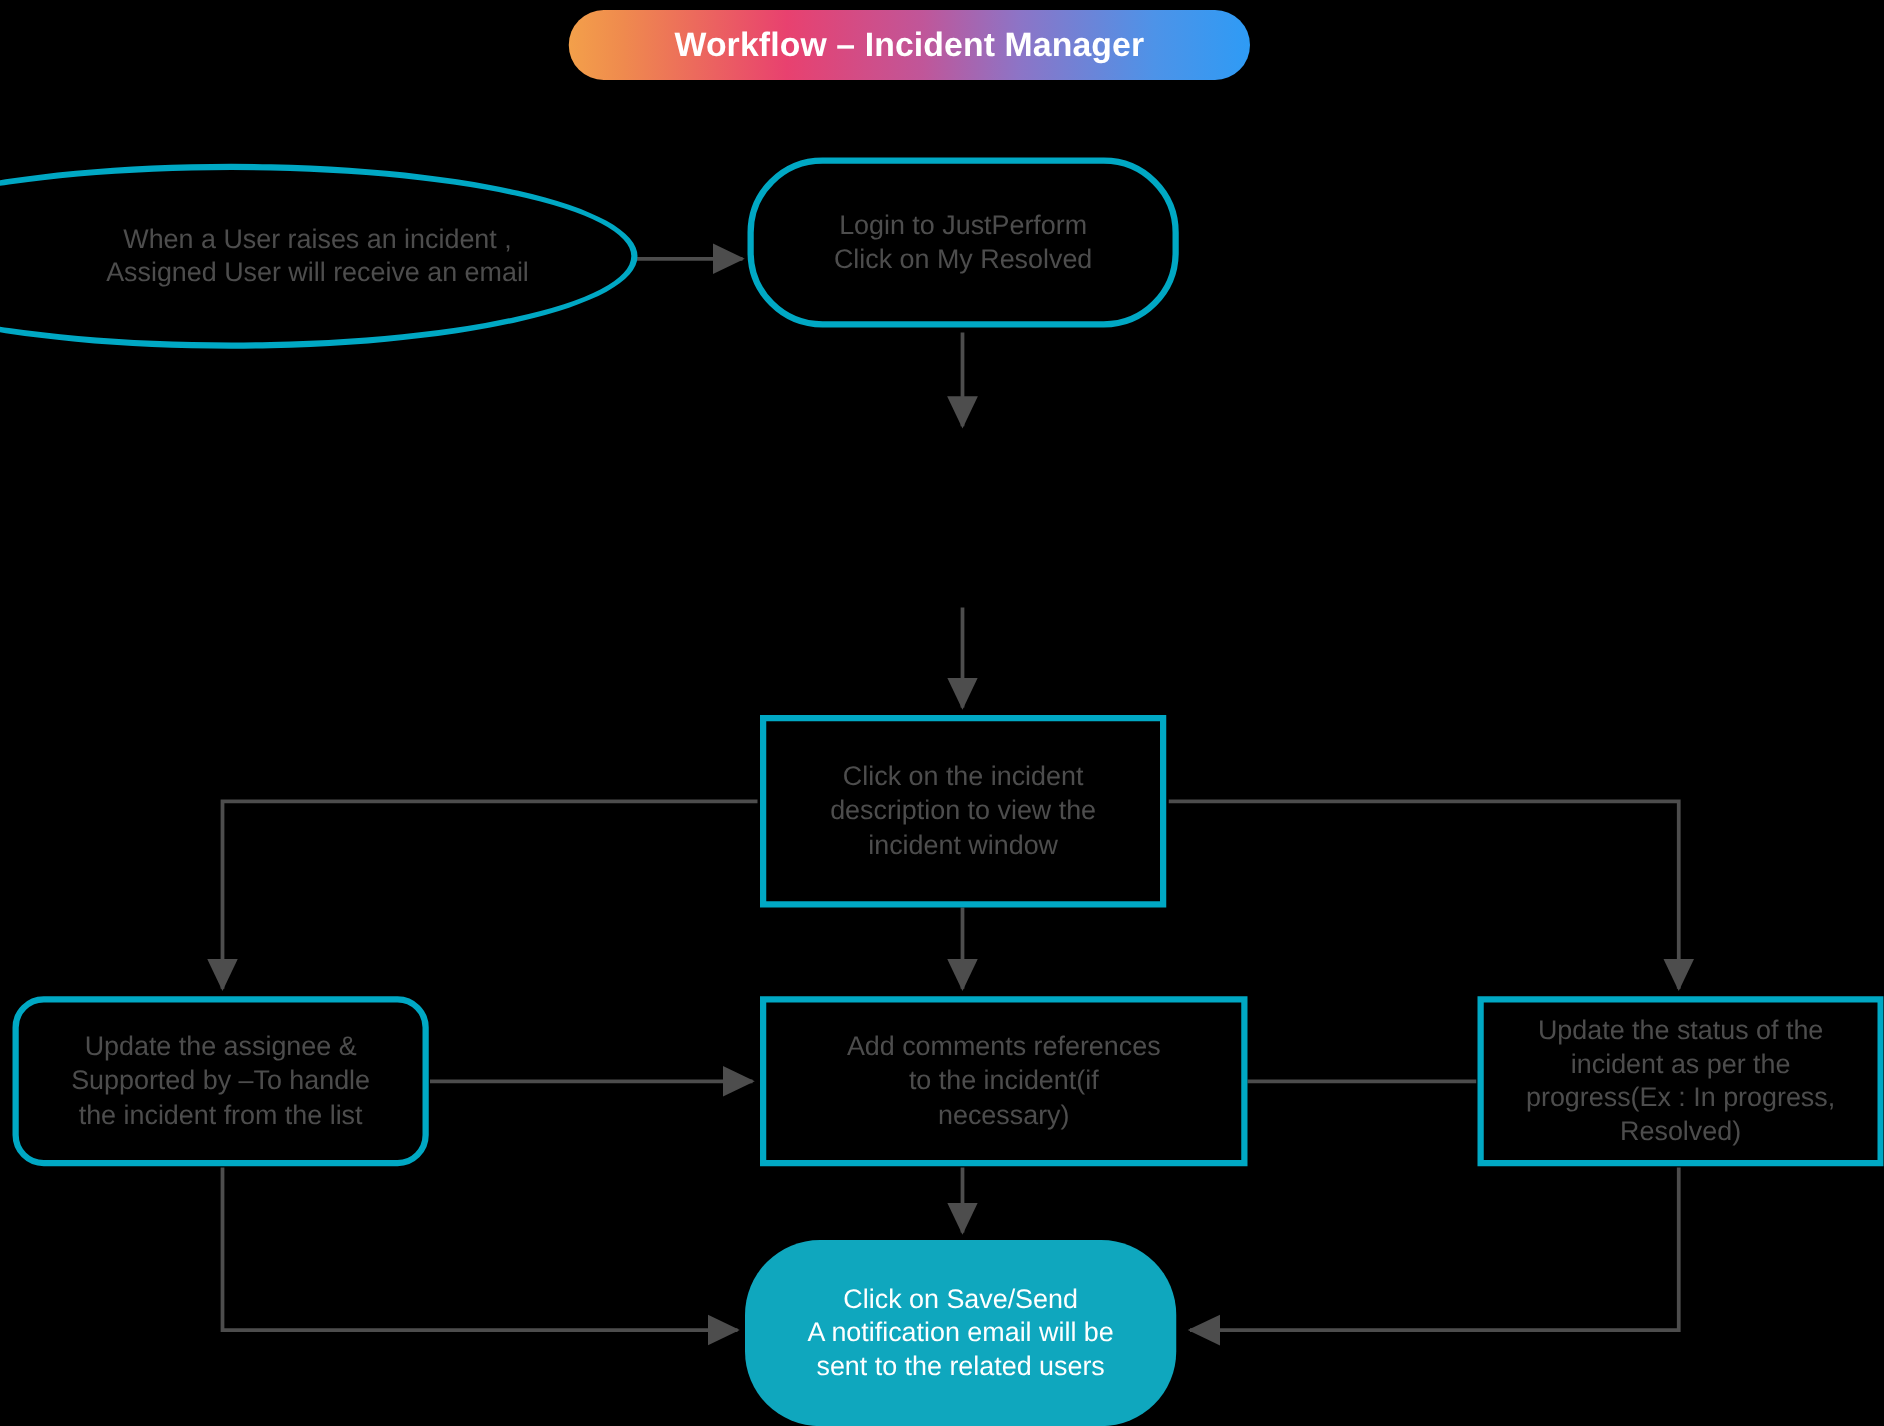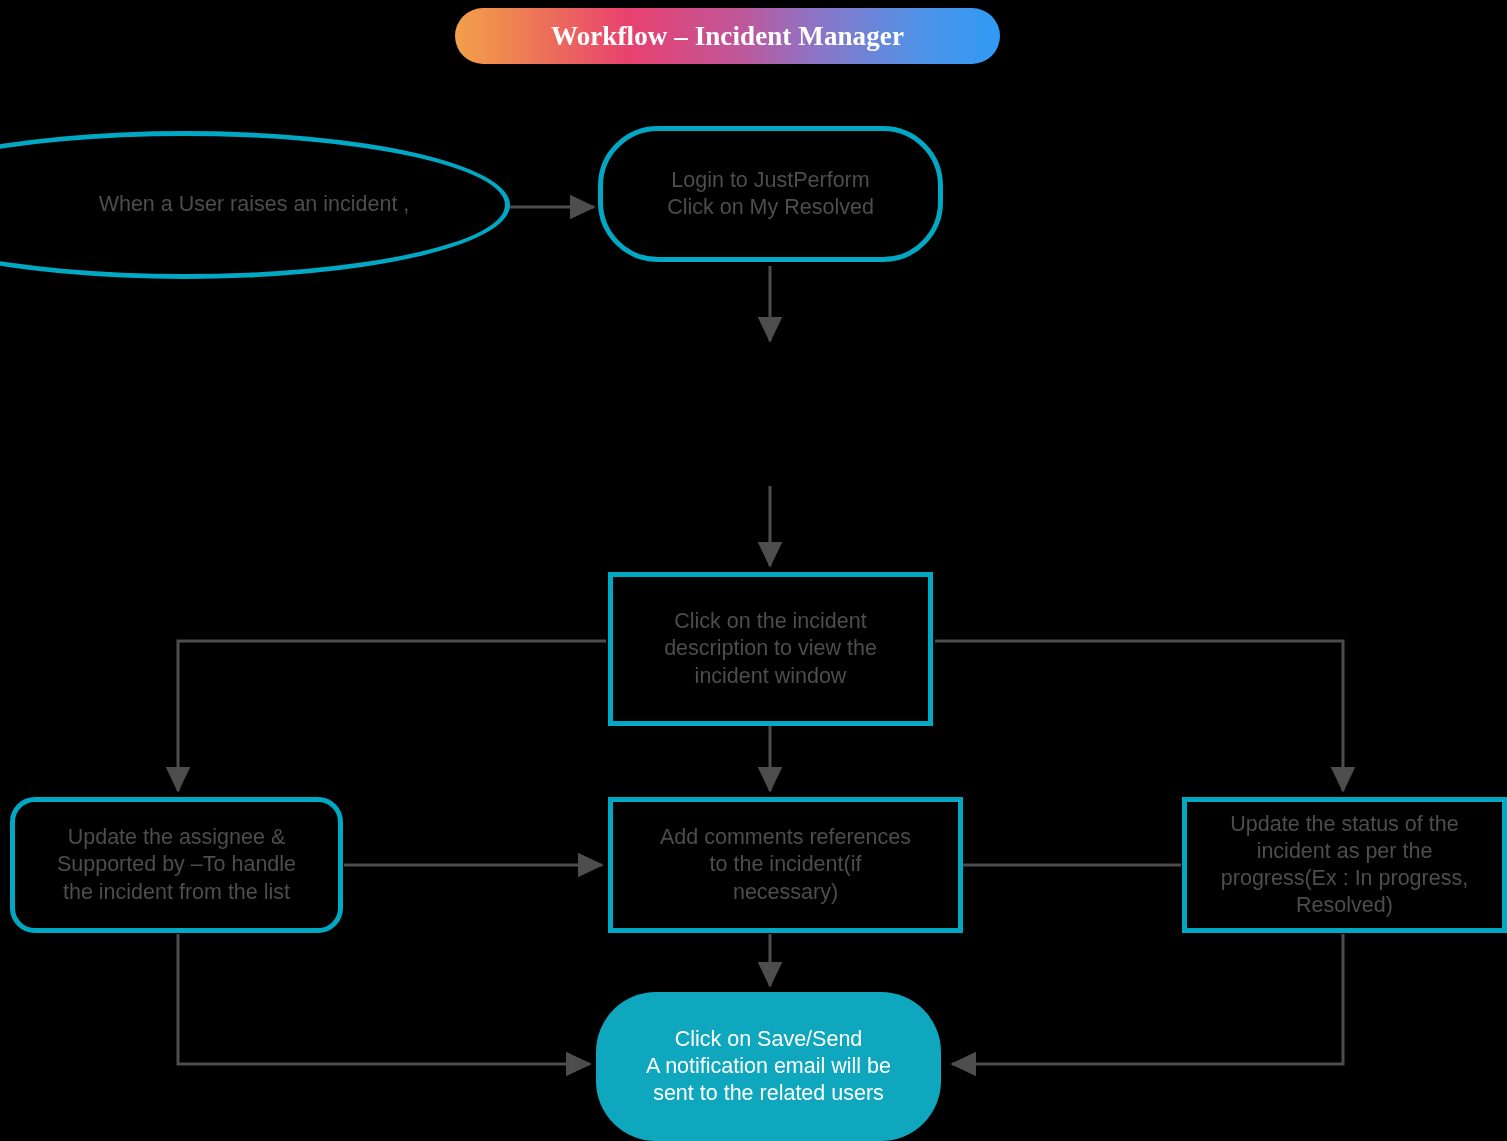--- a/index.html
+++ b/index.html
@@ -37,21 +37,20 @@
     display: flex;
     align-items: center;
     justify-content: center;
   }
   #title-pill .title-text {
     color: #FFFFFF;
     font-size: 27px;
     font-weight: bold;
     letter-spacing: 0.1px;
     white-space: nowrap;
-    font-family: Liberation Serif, serif;
   }
 
   
   .node {
     position: absolute;
     box-sizing: border-box;
     display: flex;
     align-items: center;
     justify-content: center;
     text-align: center;
@@ -89,21 +88,21 @@
   }
   #node-start .node-text {
     padding-left: 150px;
     padding-right: 12px;
   }
 
   #node-login   { left: 598px;  top: 126px; width: 345px; height: 136px; }
   #node-check   { left: 608px;  top: 347px; width: 325px; height: 138px; }
   #node-click   { left: 608px;  top: 572px; width: 325px; height: 154px; }
   #node-assignee{ left: 10px;   top: 797px; width: 333px; height: 136px; border-radius: 25px; }
-  #node-comments{ left: 608px;  top: 797px; width: 355px; height: 136px; }
+  #node-comments{ left: 608px;  top: 797px; width: 390px; height: 136px; }
   #node-status  { left: 1182px; top: 797px; width: 325px; height: 136px; }
   #node-save    { left: 596px;  top: 992px; width: 345px; height: 149px; }
 
   
   #connectors {
     position: absolute;
     left: 0;
     top: 0;
     width: 1507px;
     height: 1141px;
@@ -145,20 +144,21 @@
     <path d="M 770,934 L 770,986" fill="none" stroke="#4D4D4D" stroke-width="3" marker-end="url(#arrowhead)"></path>
 
     <path d="M 178,934 L 178,1064 L 590,1064" fill="none" stroke="#4D4D4D" stroke-width="3" marker-end="url(#arrowhead)"></path>
 
     <path d="M 1343,934 L 1343,1064 L 952,1064" fill="none" stroke="#4D4D4D" stroke-width="3" marker-end="url(#arrowhead)"></path>
   </svg>
 
   <div class="node ellipse" id="node-start">
     <span class="node-text">
       <span>When a User raises an incident ,</span><br>
+      <span>Assigned User will receive an email</span>
     </span>
   </div>
 
   <div class="node stadium" id="node-login">
     <span class="node-text">
       <span>Login to JustPerform</span><br>
       <span>Click on My Resolved</span>
     </span>
   </div>
 

